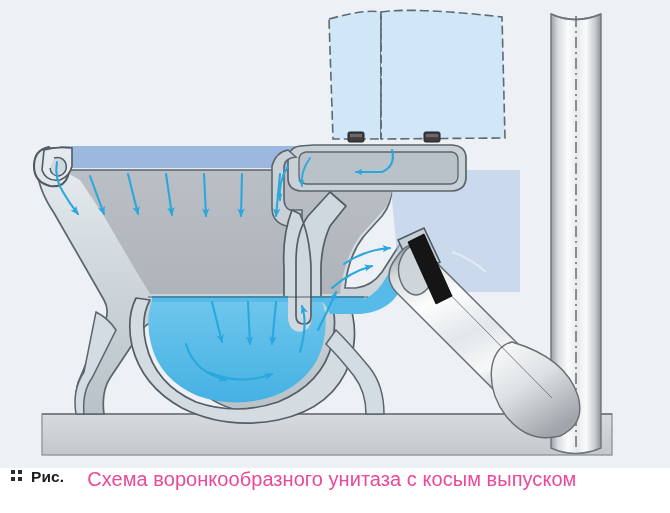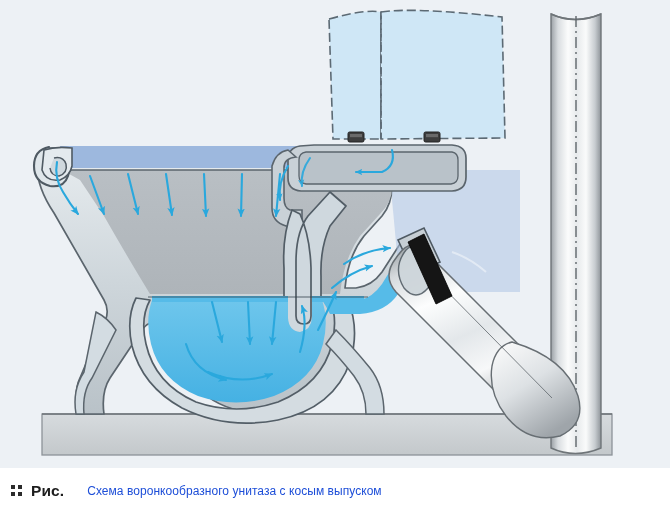--- a/index.html
+++ b/index.html
@@ -15,37 +15,37 @@
     position:absolute;left:0;top:0;width:670px;height:468px;
     background:#edf1f5;
     overflow:hidden;
   }
   #figure svg{display:block;width:670px;height:468px;}
 
   
   #caption-bar{
     position:absolute;left:0;top:468px;width:670px;height:45px;
     background:#ffffff;
-    display:flex;align-items:center;
+    display:flex;align-items:flex-start;
     box-sizing:border-box;
     padding-left:11px;
   }
   #dots-icon{
     width:11px;height:13px;
     display:grid;grid-template-columns:4px 4px;grid-template-rows:4px 4px;
     gap:3px 3px;
     flex:0 0 auto;margin-right:9px;margin-top:2px;
   }
   #dots-icon i{display:block;width:4px;height:4px;background:#2b2b2b;border-radius:0;}
   #cap-label{
     font-size:15.5px;font-weight:bold;color:#1d1d1d;
     letter-spacing:0.1px;white-space:nowrap;
   }
   #cap-text{
-    font-size:12px;color:#1d4ed8;white-space:nowrap;
+    font-size:20px;color:#ec4899;white-space:nowrap;
     margin-left:23px;letter-spacing:0.05px;
   }
 </style>
 </head>
 <body>
 
 <div id="page">
 
   <div id="figure">
     <svg viewBox="0 0 670 468" xmlns="http://www.w3.org/2000/svg">

